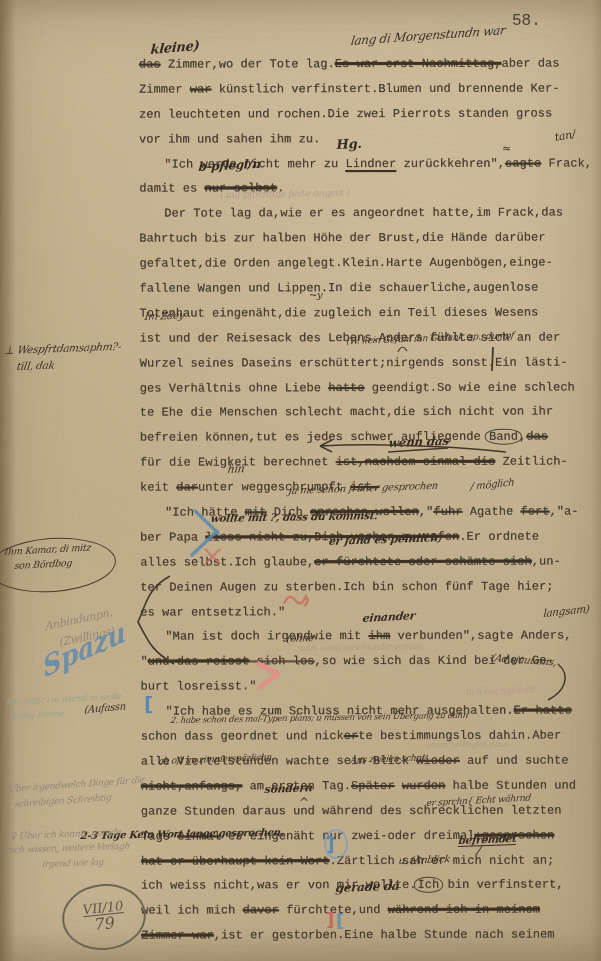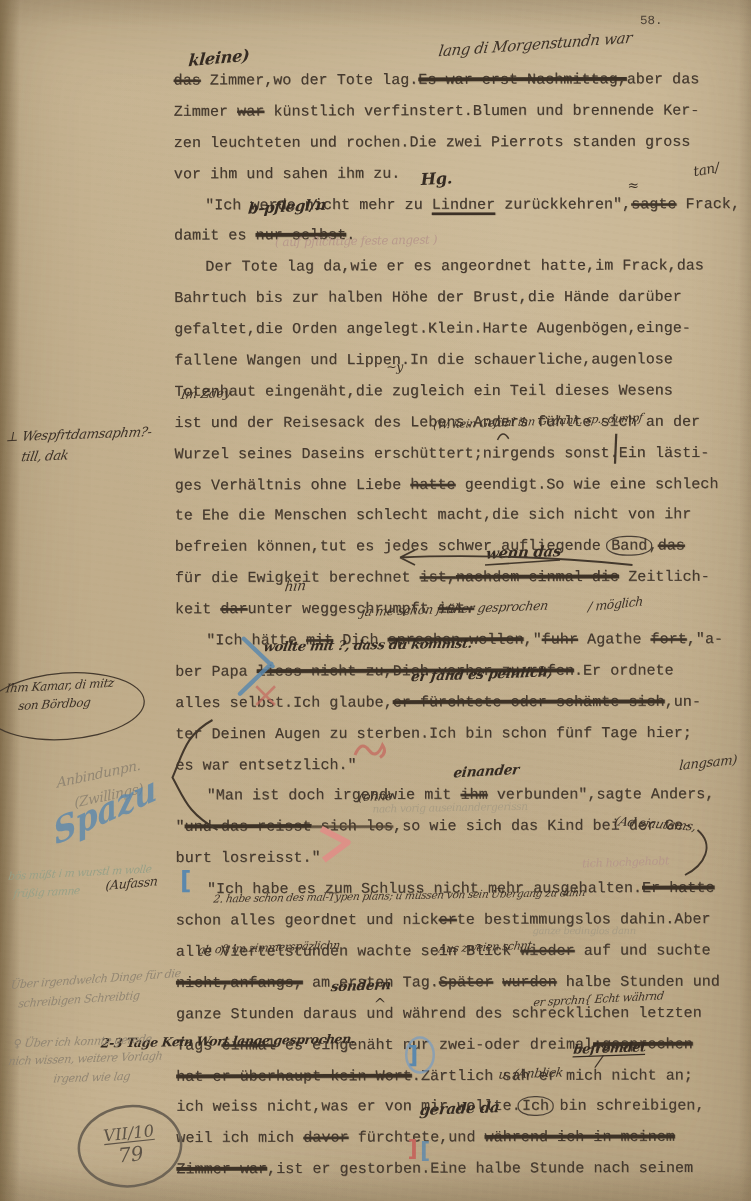--- a/index.html
+++ b/index.html
@@ -34,21 +34,21 @@
   .ink{color:#3c3127;}
   .inkb{color:#352b22;font-weight:bold;}
   .pencil{color:#8d8270;opacity:.9;}
   .pencilf{color:#a59a82;opacity:.85;}
   .green{color:#96a087;opacity:.95;}
   .redp{color:#b5948a;opacity:.85;}
   .blue{color:#5b88ad;}
   .red{color:#c4685e;}
   .bracket{font-family:"DejaVu Sans",sans-serif;font-weight:bold;font-style:normal;}
   .u{text-decoration:underline;text-underline-offset:2px;}
-  .pagenum{position:absolute;left:512px;top:12px;font-size:10px;color:#4a3f34;
+  .pagenum{position:absolute;left:512px;top:12px;font-size:16px;color:#4a3f34;
     font-family:"Liberation Mono",monospace;}
   .ellipseB{position:absolute;left:-12px;top:538px;width:126px;height:52px;
     border:1.6px solid #453a2e;border-radius:50%;transform:rotate(-4deg);}
   .stamp{position:absolute;left:62px;top:884px;width:80px;height:62px;
     border:2px solid #6e6455;border-radius:50%;transform:rotate(-6deg);
     color:#5d5346;font-family:"DejaVu Serif",serif;font-style:italic;
     display:flex;flex-direction:column;align-items:center;justify-content:center;line-height:1.1;}
   .stamp .t{font-size:13px;}
   .stamp .b{font-size:16px;}
   svg.marks{position:absolute;inset:0;pointer-events:none;}
@@ -82,27 +82,27 @@
       <div class="tline"><span class="sg-p">keit </span><span class="sg-x">dar</span><span class="sg-p">unter weggeschrumpft </span><span class="sg-x">ist.</span></div>
       <div class="tline ind"><span class="sg-p">"Ich hätte </span><span class="sg-x">mit</span><span class="sg-p"> Dich </span><span class="sg-xh">sprechen wollen</span><span class="sg-p">,"</span><span class="sg-x">fuhr</span><span class="sg-p"> Agathe </span><span class="sg-x">fort</span><span class="sg-p">,"a-</span></div>
       <div class="tline"><span class="sg-p">ber Papa </span><span class="sg-xh">liess nicht zu,Dich vorher zu rufen</span><span class="sg-p">.Er ordnete</span></div>
       <div class="tline"><span class="sg-p">alles selbst.Ich glaube,</span><span class="sg-xh">er fürchtete oder schämte sich</span><span class="sg-p">,un-</span></div>
       <div class="tline"><span class="sg-p">ter Deinen Augen zu sterben.Ich bin schon fünf Tage hier;</span></div>
       <div class="tline"><span class="sg-p">es war entsetzlich."</span></div>
       <div class="tline ind"><span class="sg-p">"Man ist doch irgendwie mit </span><span class="sg-x">ihm</span><span class="sg-p"> verbunden",sagte Anders,</span></div>
       <div class="tline"><span class="sg-p">"</span><span class="sg-xh">und das reisst</span><span class="sg-xl"> sich los</span><span class="sg-p">,so wie sich das Kind bei der Ge-</span></div>
       <div class="tline"><span class="sg-p">burt losreisst."</span></div>
       <div class="tline ind"><span class="sg-p">"Ich habe es zum Schluss nicht mehr ausgehalten.</span><span class="sg-xh">Er hatte</span></div>
-      <div class="tline"><span class="sg-p">schon alles geordnet und nick</span><span class="sg-x">er</span><span class="sg-p">te bestimmungslos dahin.Aber</span></div>
+      <div class="tline"><span class="sg-p">schon dass geordnet und nick</span><span class="sg-x">er</span><span class="sg-p">te bestimmungslos dahin.Aber</span></div>
       <div class="tline"><span class="sg-p">alle Viertelstunden wachte sein Blick </span><span class="sg-x">wieder</span><span class="sg-p"> auf und suchte</span></div>
       <div class="tline"><span class="sg-xh">nicht,</span><span class="sg-xh">anfangs,</span><span class="sg-p"> am ersten Tag.</span><span class="sg-x">Später</span><span class="sg-p"> </span><span class="sg-x">wurden</span><span class="sg-p"> halbe Stunden und</span></div>
       <div class="tline"><span class="sg-p">ganze Stunden daraus und während des schrecklichen letzten</span></div>
       <div class="tline"><span class="sg-p">Tags </span><span class="sg-x">einmal</span><span class="sg-p"> es eingenäht nur zwei-oder dreimal</span><span class="sg-xh">;gesprochen</span></div>
       <div class="tline"><span class="sg-xh">hat er überhaupt kein Wort</span><span class="sg-p">.Zärtlich sah er mich nicht an;</span></div>
-      <div class="tline"><span class="sg-p">ich weiss nicht,was er von mir wollte.</span><span class="sg-circ">Ich</span><span class="sg-p"> bin schreibigen,</span></div>
+      <div class="tline"><span class="sg-p">ich weiss nicht,was er von mir wollte.</span><span class="sg-circ">Ich</span><span class="sg-p"> bin verfinstert,</span></div>
       <div class="tline"><span class="sg-p">weil ich mich </span><span class="sg-x">davor</span><span class="sg-p"> fürchtete,und </span><span class="sg-xh">während ich in meinem</span></div>
       <div class="tline"><span class="sg-xh">Zimmer war</span><span class="sg-p">,ist er gestorben.</span><span class="sg-p">Eine halbe Stunde nach seinem</span></div>
     </div>
 
   <div class="hand inkb" style="left:150px;top:42px;font-size:13px;transform:rotate(-5deg) skewX(-10deg)">kleine)</div>
   <div class="hand ink" style="left:350px;top:34px;font-size:12px;transform:rotate(-4deg) skewX(-12deg)">lang di Morgenstundn war</div>
   <div class="hand inkb" style="left:337px;top:137px;font-size:13px;transform:rotate(-3deg)">Hg.</div>
   <div class="hand ink" style="left:502px;top:142px;font-size:11px">≈</div>
   <div class="hand ink" style="left:556px;top:131px;font-size:11px;transform:rotate(-10deg)">tan/</div>
   <div class="hand inkb" style="left:198px;top:160px;font-size:12px;transform:rotate(-3deg) skewX(-8deg)">b-pflegl/n</div>

